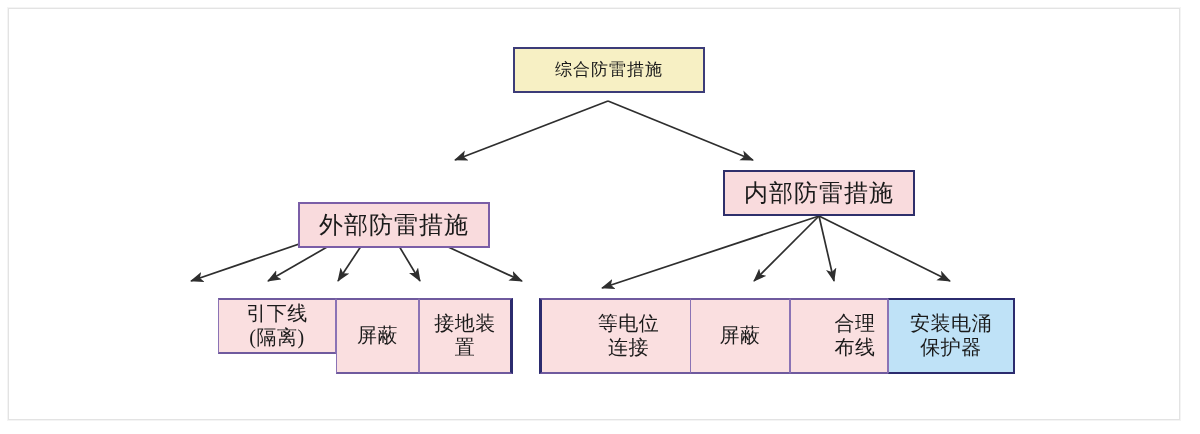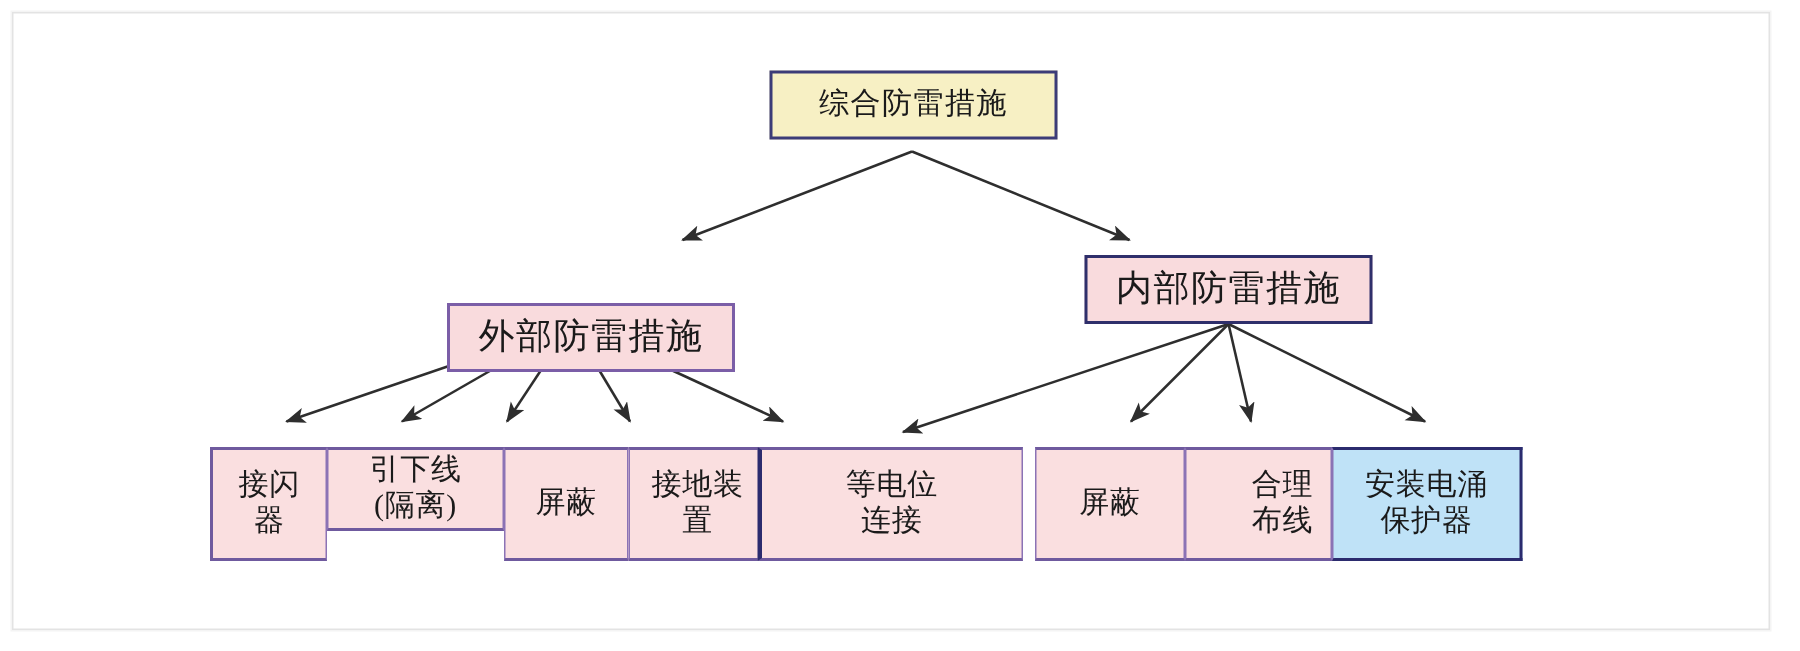--- a/index.html
+++ b/index.html
@@ -34,21 +34,21 @@
     display:flex;align-items:center;justify-content:center;
     text-align:center;
     color:#1a1a1a;
     font-family:"Liberation Serif","DejaVu Serif",serif;
     line-height:1.18;
     white-space:pre-line;
   }
   .node-root{
     background:#f7f0c4;
     border:2px solid #3c3c78;
-    font-size:20px;
+    font-size:17px;
     letter-spacing:1px;
   }
   .node-branch{
     background:#f9dbdd;
     font-size:24px;
     letter-spacing:1px;
   }
   .node-branch.b-external{border:2px solid #7b5ea7;margin-top:32px;}
   .node-branch.b-internal{border:2px solid #2f2f6b;}
 
@@ -98,32 +98,30 @@
       <path d="M819,216 L950,281"></path>
     </g>
   </svg>
 
   <div class="node node-root" style="left:513px;top:47px;width:192px;height:46px;">综合防雷措施</div>
 
   <div class="node node-branch b-external" style="left:298px;top:170px;width:192px;height:46px;">外部防雷措施</div>
 
   <div class="node node-branch b-internal" style="left:723px;top:170px;width:192px;height:46px;">内部防雷措施</div>
 
-  <div class="node leaf leaf-first" style="left:140px;top:298px;width:78px;height:76px;">接闪
-器</div>
 
   <div class="node leaf" style="left:218px;top:298px;width:118px;height:56px;">引下线
 (隔离)</div>
 
   <div class="node leaf" style="left:336px;top:298px;width:83px;height:76px;">屏蔽</div>
 
   <div class="node leaf sep-strong-right" style="left:419px;top:298px;width:94px;height:76px;">接地装
 置</div>
 
-  <div class="node leaf sep-strong-left" style="left:505px;top:298px;width:177px;height:76px;">等电位
+  <div class="node leaf sep-strong-left" style="left:539px;top:298px;width:177px;height:76px;">等电位
 连接</div>
 
   <div class="node leaf" style="left:690px;top:298px;width:100px;height:76px;">屏蔽</div>
 
   <div class="node leaf" style="left:790px;top:298px;width:98px;height:76px;padding-left:32px;">合理
 布线</div>
 
   <div class="node leaf leaf-blue leaf-last" style="left:888px;top:298px;width:127px;height:76px;">安装电涌
 保护器</div>
 

